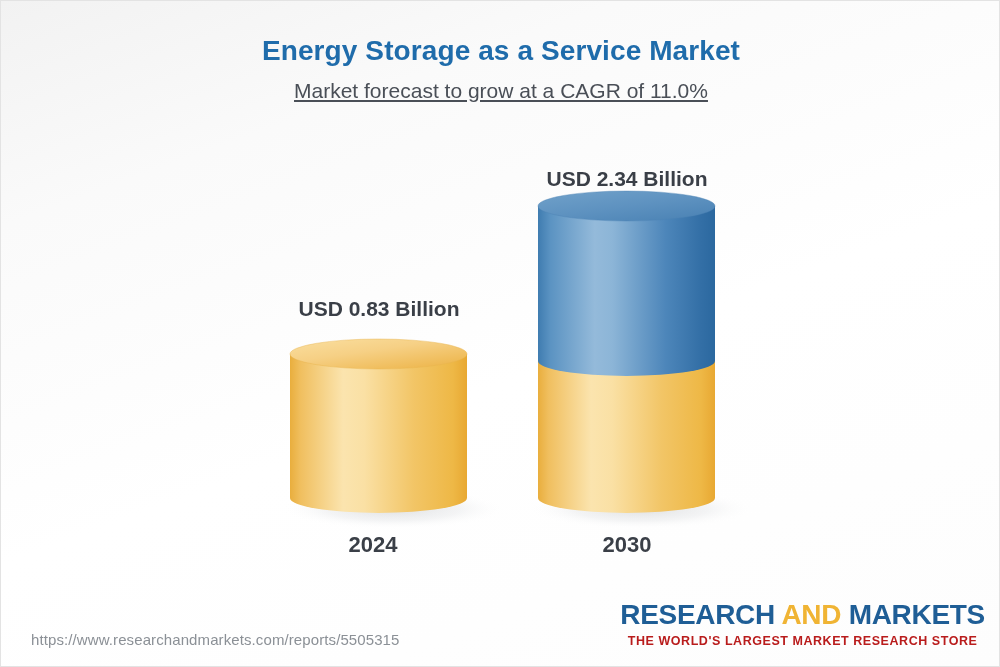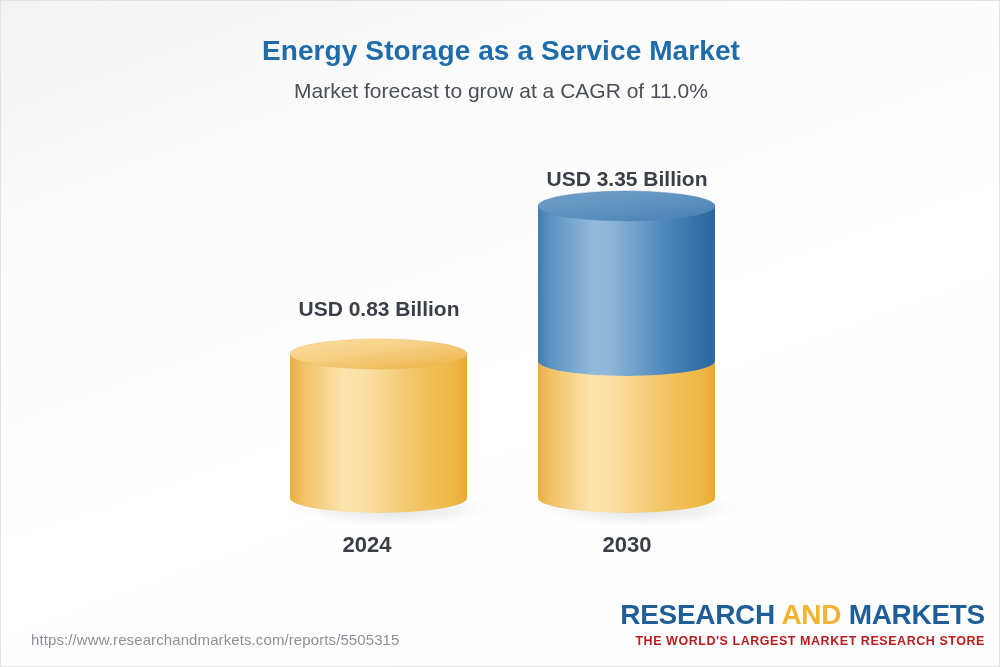--- a/index.html
+++ b/index.html
@@ -46,20 +46,21 @@
     font-size: 28px;
     font-weight: bold;
     color: #1f6cab;
     letter-spacing: 0.1px;
   }
   .subtitle {
     margin: 12px 0 0 0;
     font-size: 21px;
     font-weight: normal;
     color: #4a4f57;
+    text-decoration: underline;
   }
 
   
   .chart {
     position: absolute;
     top: 0;
     left: 0;
     width: 1000px;
     height: 667px;
   }
@@ -90,21 +91,21 @@
     top: 622px;
     font-size: 15px;
     color: #8b9096;
     letter-spacing: 0.1px;
   }
 
   .logo {
     position: absolute;
     right: 14px;
     top: 600px;
-    text-align: right;
+    text-align: center;
     line-height: 1;
   }
   .logo-main {
     font-size: 28px;
     font-weight: bold;
     color: #1f5e96;
     letter-spacing: -0.3px;
     white-space: nowrap;
   }
   .logo-and { color: #f0b434; }
@@ -189,23 +190,23 @@
 
         <path d="M 537,205 L 537,360 A 88.5,15 0 0 0 714,360 L 714,205 Z" fill="url(#gradBlueBody)"></path>
 
         <ellipse cx="625.5" cy="205" rx="88.5" ry="15" fill="url(#gradBlueTop)"></ellipse>
         <ellipse cx="625.5" cy="205" rx="88.5" ry="15" fill="none" stroke="#4b83b5" stroke-width="0.8" opacity="0.5"></ellipse>
       </g>
     </svg>
 
     <div class="value-label" style="left: 228px; top: 296px;">USD 0.83 Billion</div>
 
-    <div class="value-label" style="left: 476px; top: 166px;">USD 3.35 Billion</div>
-
-    <div class="year-label" style="left: 216px; top: 531px;">2024</div>
+    <div class="value-label" style="left: 476px; top: 166px;">USD 2.34 Billion</div>
+
+    <div class="year-label" style="left: 222px; top: 531px;">2024</div>
 
     <div class="year-label" style="left: 476px; top: 531px;">2030</div>
   </div>
 
   <a class="footer-url layer" href="#" style="text-decoration:none;margin-top:8px;">https://www.researchandmarkets.com/reports/5505315</a>
 
   <div class="logo layer">
     <div class="logo-main"><span>RESEARCH </span><span class="logo-and">AND</span><span> MARKETS</span></div>
     <div class="logo-tag">THE WORLD'S LARGEST MARKET RESEARCH STORE</div>
   </div>

